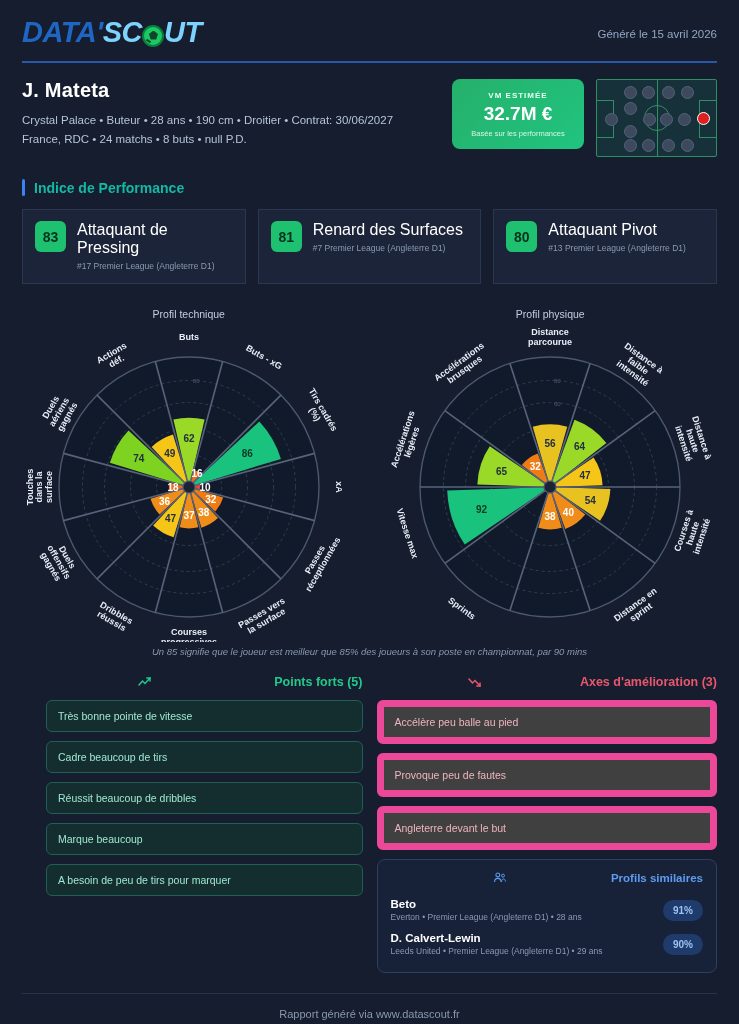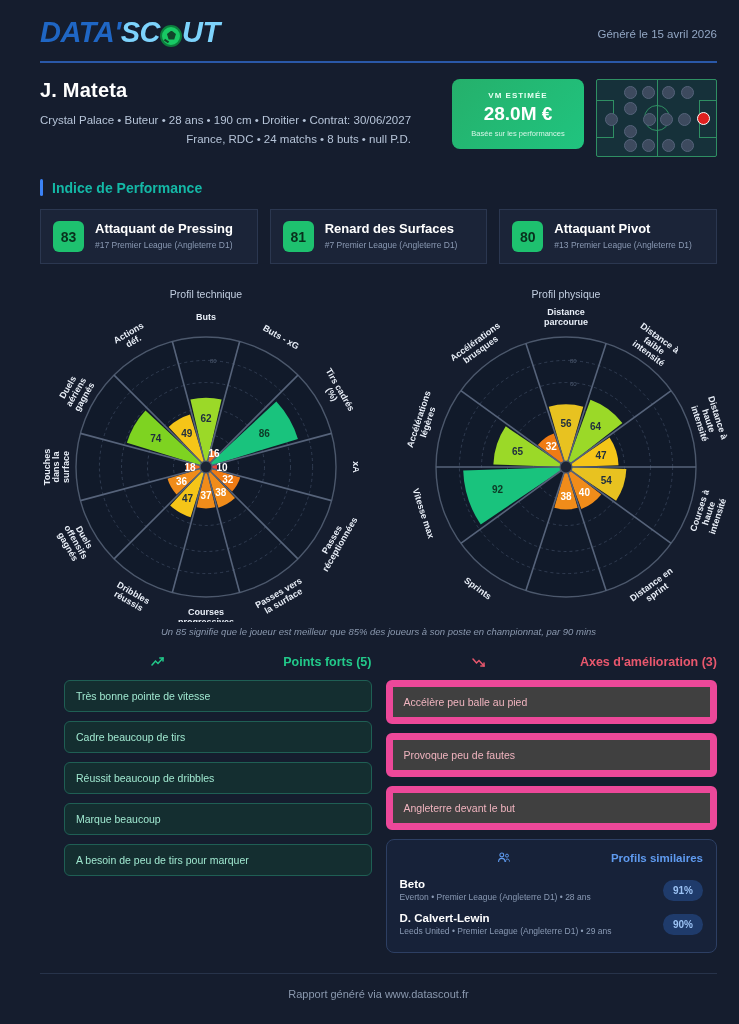--- a/index.html
+++ b/index.html
@@ -2,39 +2,39 @@
 <html><head>
 <meta charset="utf-8">
 <style>
   * { box-sizing: border-box; margin: 0; padding: 0; }
   html, body {
     width: 739px; height: 1024px;
     background: #151d2e;
     font-family: "Liberation Sans", sans-serif;
     overflow: hidden;
   }
-  .page { position: relative; width: 739px; height: 1024px; background:#151d2e;padding-left:18px; }
+  .page { position: relative; width: 739px; height: 1024px; background:#151d2e; }
 
   
   .header { padding: 16px 22px 0 22px; display:flex; align-items:flex-start; justify-content:space-between; }
   .logo { display:flex; align-items:center; font-size:29px; font-weight:bold; font-style:italic; letter-spacing:-0.5px; }
   .logo .d1 { color:#1f66c4; }
   .logo .d2 { color:#7dd3fc; }
   .ball { display:inline-block; width:22px; height:22px; border-radius:50%;
           background:#18c964; border:2px solid #0d7d3d; position:relative; margin:0 0px; top:3px; }
   .ball::before { content:""; position:absolute; left:5px; top:4px; width:9px; height:9px;
           background:#11452a; clip-path: polygon(50% 0%, 100% 38%, 81% 100%, 19% 100%, 0% 38%); }
   .ball::after { content:""; position:absolute; left:2px; top:13px; width:5px; height:2px; background:#11452a; transform:rotate(35deg);}
   .gen-date { color:#93a7c4; font-size:11.5px; padding-top:12px; }
   .hr { height:2px; background:#2a58a8; margin:12px 22px 0 22px; }
 
   
   .playerzone { display:flex; justify-content:space-between; padding:16px 22px 0 22px; }
   .pname { color:#ffffff; font-size:20px; font-weight:bold; letter-spacing:0.2px; }
-  .pmeta { color:#b6c4d8; font-size:11.5px; margin-top:9px; line-height:1.65;text-align:right; }
+  .pmeta { color:#b6c4d8; font-size:11.5px; margin-top:9px; line-height:1.65; }
   .rightzone { display:flex; gap:12px; align-items:flex-start; }
   .vmcard { width:132px; height:70px; border-radius:8px;
       background:linear-gradient(135deg,#25b06b,#20c47f); display:flex; flex-direction:column;
       align-items:center; justify-content:center; }
   .vm-lab { color:#e6fff2; font-size:8px; font-weight:bold; letter-spacing:1px; }
   .vm-val { color:#ffffff; font-size:19px; font-weight:bold; margin-top:3px; }
   .vm-sub { color:#d4f5e6; font-size:7.5px; margin-top:4px; }
   .pitch { width:121px; height:78px; border:1.5px solid #2f8f63; background:#16313a; position:relative; border-radius:2px;}
   .pitch .mid { position:absolute; left:50%; top:0; bottom:0; width:1px; background:#2f8f63; }
   .pitch .circ { position:absolute; left:50%; top:50%; width:26px; height:26px; margin:-13px 0 0 -13px;
@@ -48,21 +48,21 @@
   .sec-title { display:flex; align-items:center; gap:9px; padding:0 22px; margin-top:22px; }
   .sec-bar { width:3px; height:17px; background:#3b82f6; border-radius:2px; }
   .sec-txt { color:#14b8a6; font-size:14px; font-weight:bold; }
 
   
   .roles { display:flex; gap:12px; padding:0 22px; margin-top:13px; }
   .role { flex:1; background:#1b2438; border:1px solid #2b3750; border-radius:0;
           padding:11px 12px; display:flex; gap:11px; align-items:flex-start; }
   .role-badge { width:31px; height:31px; border-radius:6px; background:#1ec16f; color:#09301d;
                 font-size:14px; font-weight:bold; display:flex; align-items:center; justify-content:center; flex:0 0 auto;}
-  .role-name { color:#ffffff; font-size:13px; font-weight:bold; }
+  .role-name { color:#ffffff; font-size:16px; font-weight:normal; }
   .role-sub { color:#8b9ab4; font-size:8.5px; margin-top:3px; line-height:1.45; }
 
   
   .radars { display:flex; padding:0 8px; margin-top:24px; }
   .radar-wrap { flex:1; text-align:center; }
   .radar-title { color:#c2cee0; font-size:10.5px; margin-bottom:2px; }
   svg { display:block; margin:0 auto; }
   .sec-label { fill:#e8eef7; font-size:9px; font-weight:bold; font-family:"Liberation Sans", sans-serif; }
   .val-label { font-size:10px; font-weight:bold; font-family:"Liberation Sans", sans-serif; }
   .grid-label { fill:#4d5a70; font-size:6px; font-family:"Liberation Sans", sans-serif; }
@@ -113,21 +113,21 @@
     <div>
       <div class="pname">J. Mateta</div>
       <div class="pmeta">
         <div>Crystal Palace • Buteur • 28 ans • 190 cm • Droitier • Contrat: 30/06/2027</div>
         <div>France, RDC • 24 matchs • 8 buts • null P.D.</div>
       </div>
     </div>
     <div class="rightzone">
       <div class="vmcard">
         <div class="vm-lab">VM ESTIMÉE</div>
-        <div class="vm-val">28.0M €</div>
+        <div class="vm-val">32.7M €</div>
         <div class="vm-sub">Basée sur les performances</div>
       </div>
       <div class="pitch">
         <div class="mid"></div>
         <div class="circ"></div>
         <div class="boxL"></div>
         <div class="boxR"></div>
         <div class="pdot" style="left:27px;top:6px"></div>
         <div class="pdot" style="left:45px;top:6px"></div>
         <div class="pdot" style="left:65px;top:6px"></div>

